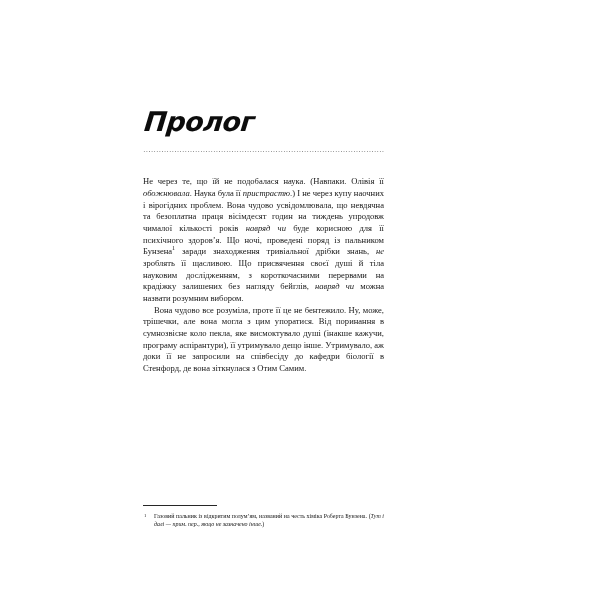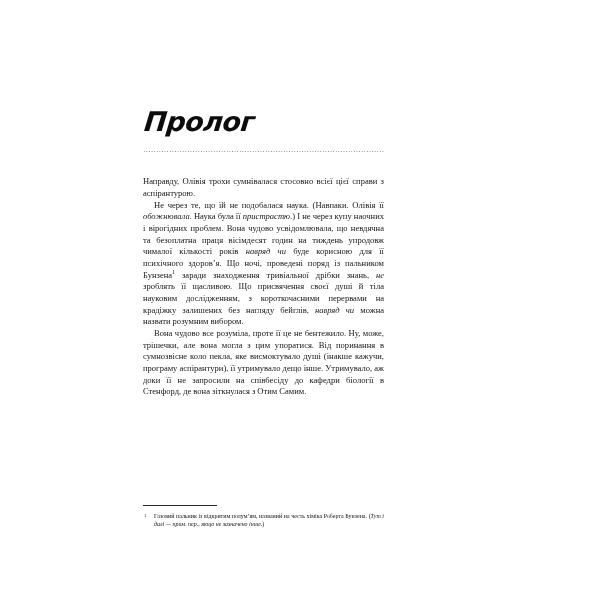--- a/index.html
+++ b/index.html
@@ -129,21 +129,20 @@
 
 <div class="page">
 
   <div class="content">
 
     <h1 class="chapter-title">Пролог</h1>
 
     <div class="title-rule"></div>
 
     <div class="body-copy">
-        <p><span>Направду, Олівія трохи сумнівалася стосовно всієї цієї справи з аспірантурою.</span></p>
         <p><span>Не через те, що їй не подобалася наука. (Навпаки. Олівія її </span><em>обожнювала</em><span>. Наука була її </span><em>пристрастю</em><span>.) І не через купу наочних і вірогідних проблем. Вона чудово усвідомлювала, що невдячна та безоплатна праця вісімдесят годин на тиждень упродовж чималої кількості років </span><em>навряд чи</em><span> буде корисною для її психічного здоров’я. Що ночі, проведені поряд із пальником Бунзена</span><sup class="fn-ref">1</sup><span> заради знаходження тривіальної дрібки знань, </span><em>не</em><span> зроблять її щасливою. Що присвячення своєї душі й тіла науковим дослідженням, з короткочасними перервами на крадіжку залишених без нагляду бейглів, </span><em>навряд чи</em><span> можна назвати розумним вибором.</span></p>
         <p><span>Вона чудово все розуміла, проте її це не бентежило. Ну, може, трішечки, але вона могла з цим упоратися. Від поринання в сумнозвісне коло пекла, яке висмоктувало душі (інакше кажучи, програму аспірантури), її утримувало дещо інше. Утримувало, аж доки її не запросили на співбесіду до кафедри біології в Стенфорд, де вона зіткнулася з Отим Самим.</span></p>
       </div>
 
   </div>
 
   <div class="footnote">
     <div class="footnote-rule"></div>
     <div class="footnote-body">
       <span class="footnote-marker">1</span>

